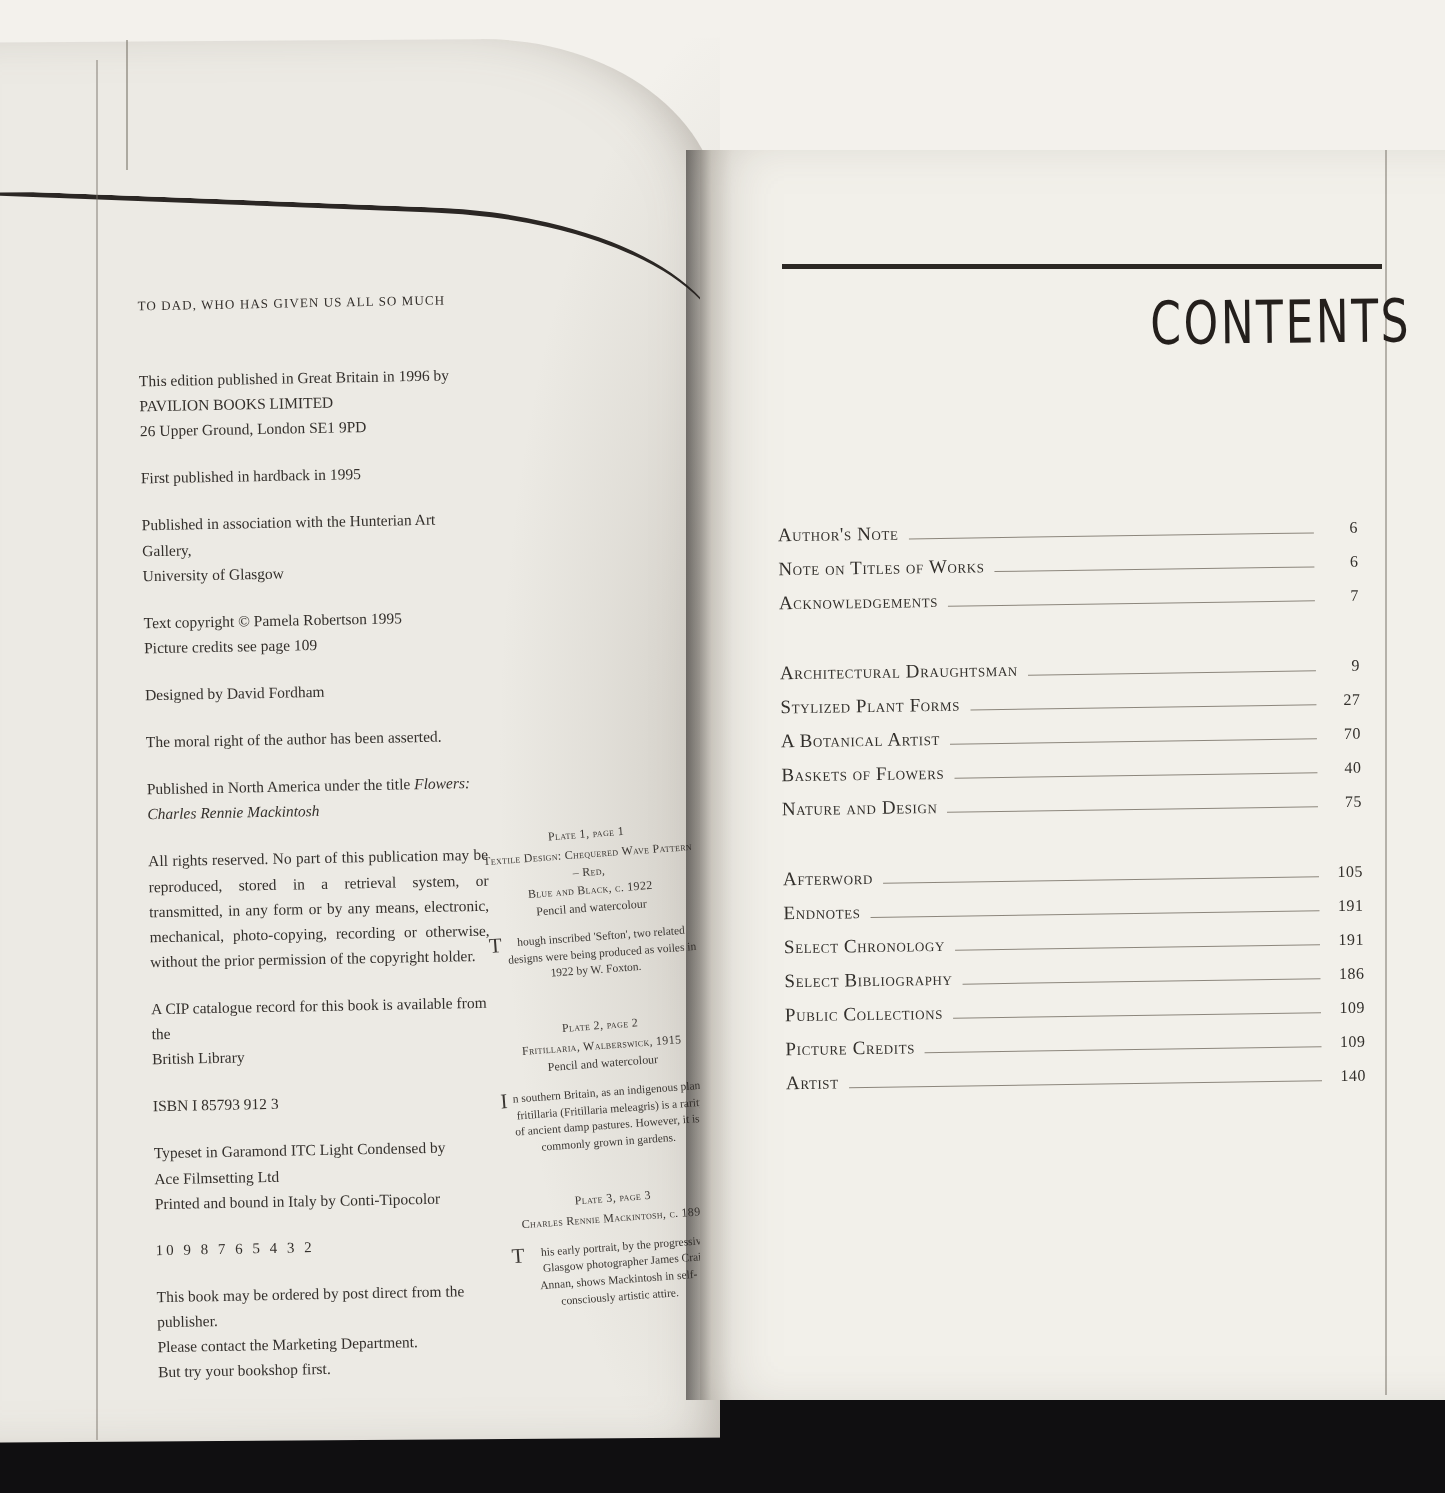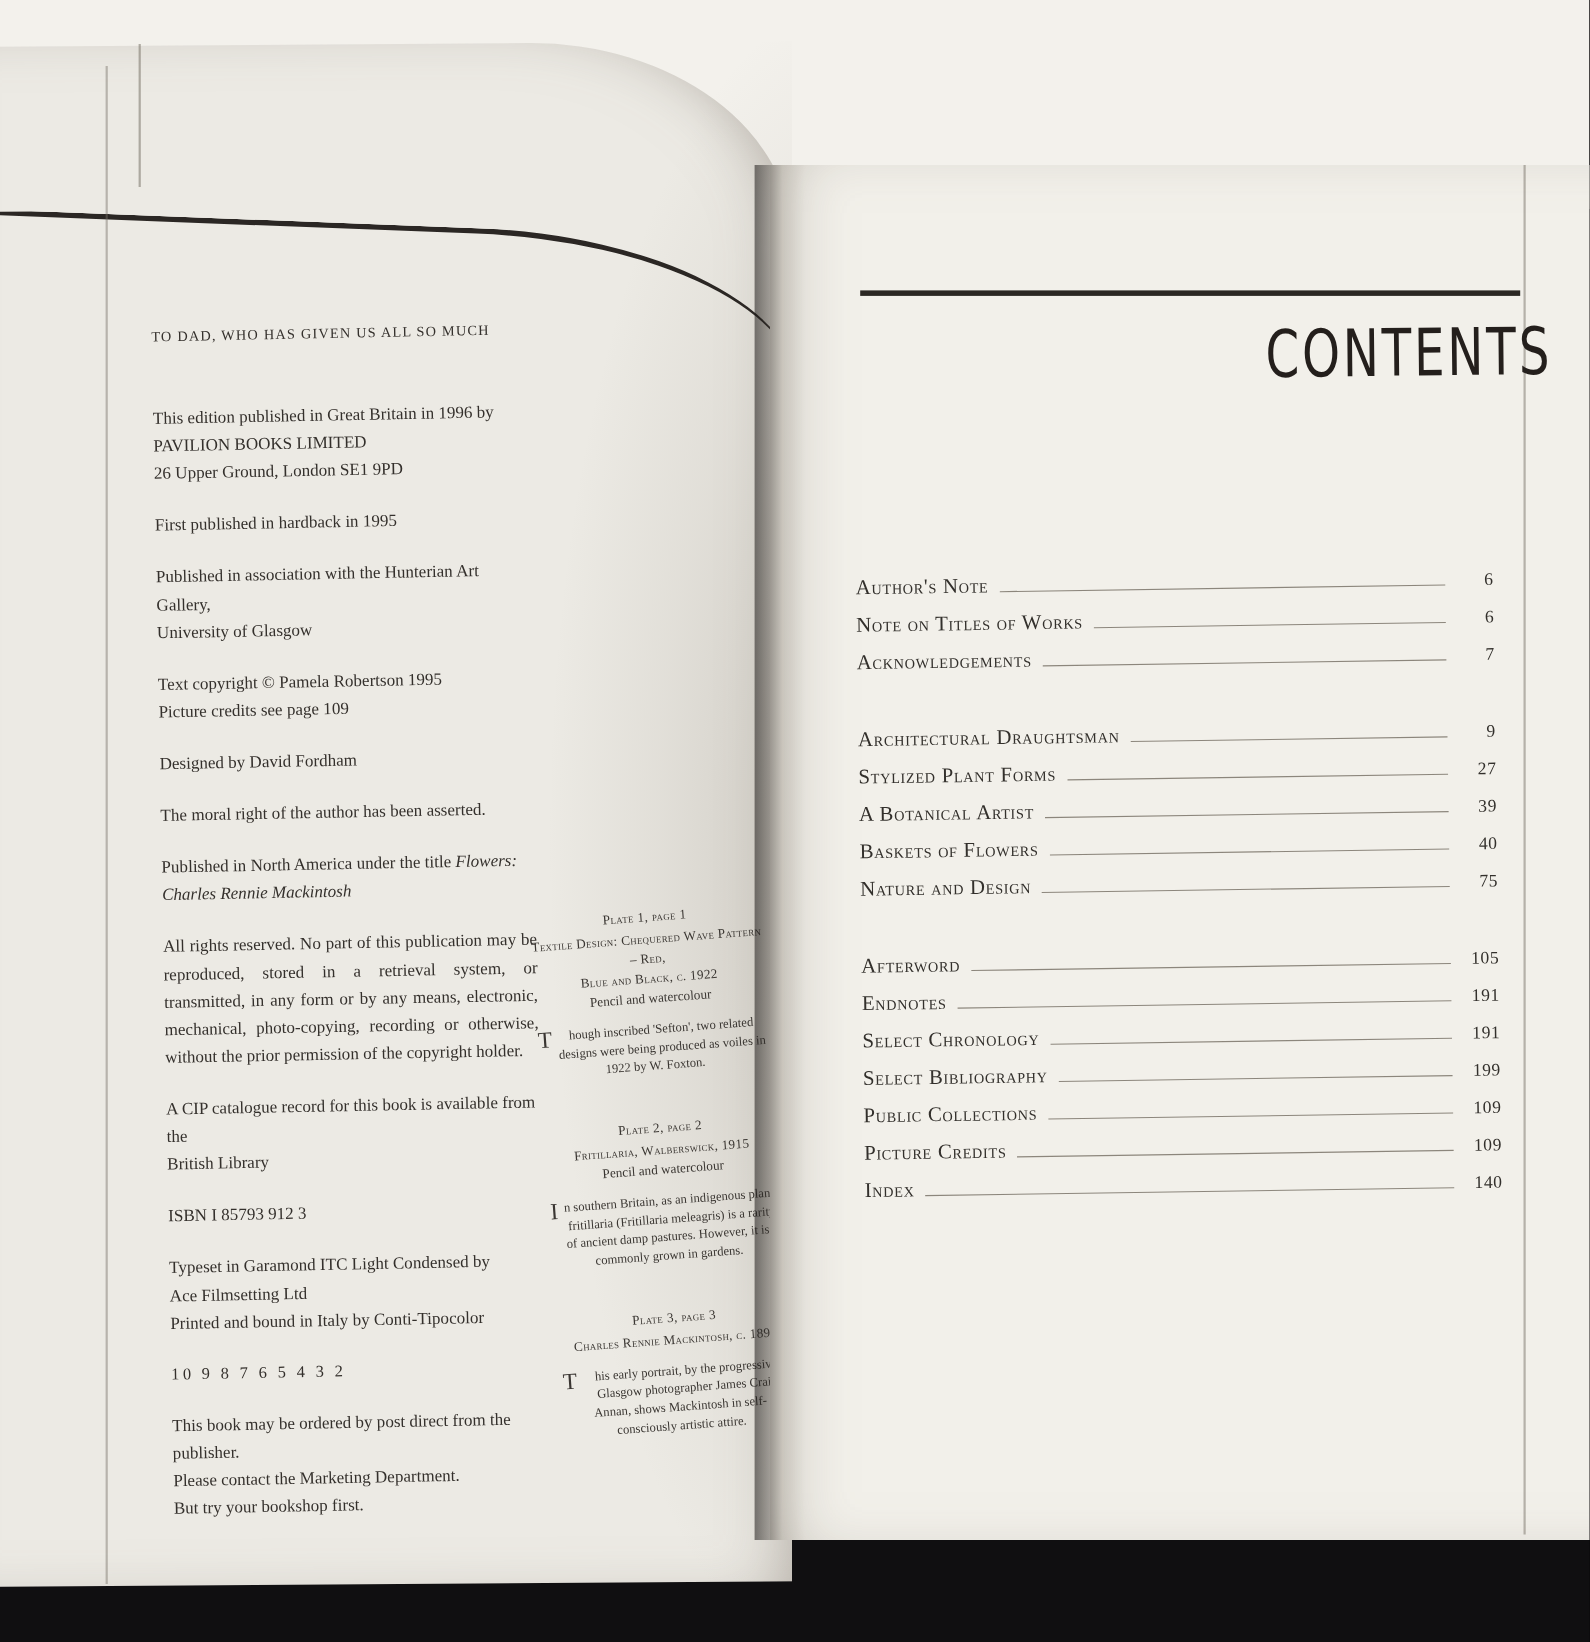--- a/index.html
+++ b/index.html
@@ -368,21 +368,21 @@
       <span class="toc-page">9</span>
     </div>
     <div class="toc-row">
       <span class="toc-label">Stylized Plant Forms</span>
       <span class="toc-leader"></span>
       <span class="toc-page">27</span>
     </div>
     <div class="toc-row">
       <span class="toc-label">A Botanical Artist</span>
       <span class="toc-leader"></span>
-      <span class="toc-page">39</span>
+      <span class="toc-page">70</span>
     </div>
     <div class="toc-row">
       <span class="toc-label">Baskets of Flowers</span>
       <span class="toc-leader"></span>
       <span class="toc-page">40</span>
     </div>
     <div class="toc-row">
       <span class="toc-label">Nature and Design</span>
       <span class="toc-leader"></span>
       <span class="toc-page">75</span>
@@ -401,33 +401,33 @@
       <span class="toc-page">191</span>
     </div>
     <div class="toc-row">
       <span class="toc-label">Select Chronology</span>
       <span class="toc-leader"></span>
       <span class="toc-page">191</span>
     </div>
     <div class="toc-row">
       <span class="toc-label">Select Bibliography</span>
       <span class="toc-leader"></span>
-      <span class="toc-page">199</span>
+      <span class="toc-page">186</span>
     </div>
     <div class="toc-row">
       <span class="toc-label">Public Collections</span>
       <span class="toc-leader"></span>
       <span class="toc-page">109</span>
     </div>
     <div class="toc-row">
       <span class="toc-label">Picture Credits</span>
       <span class="toc-leader"></span>
       <span class="toc-page">109</span>
     </div>
     <div class="toc-row">
-      <span class="toc-label">Index</span>
+      <span class="toc-label">Artist</span>
       <span class="toc-leader"></span>
       <span class="toc-page">140</span>
     </div>
 
   </div>
 
 </div>
 
 </body></html>

